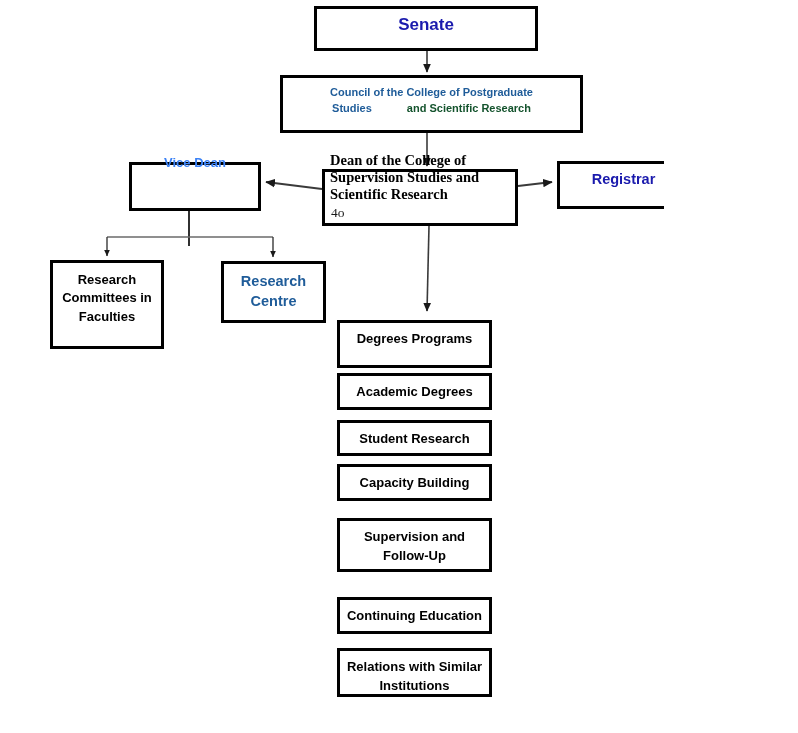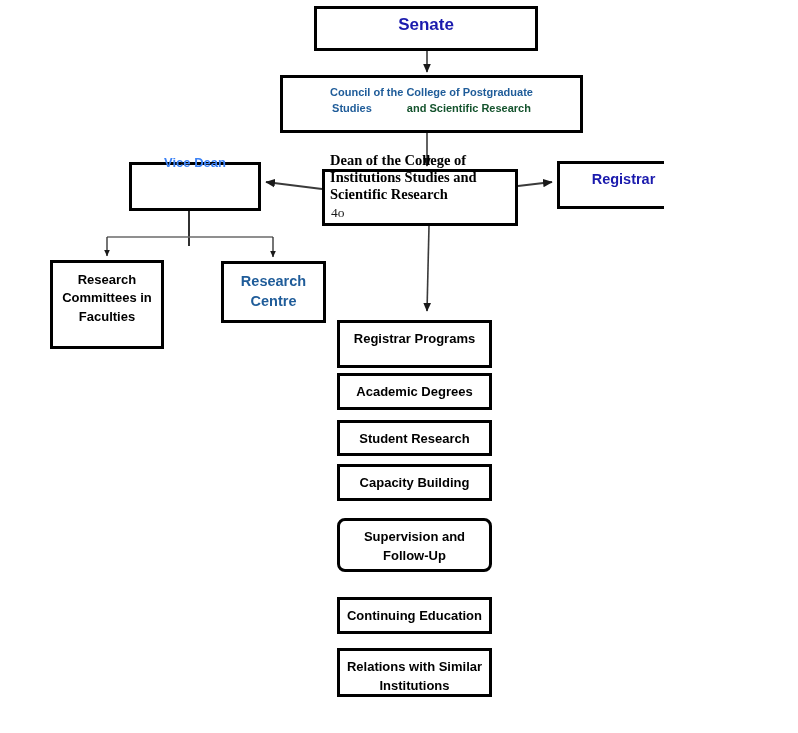--- a/index.html
+++ b/index.html
@@ -160,21 +160,21 @@
   }
   .fn-box .box-label {
     top: 7px;
     font-size: 13px;
     line-height: 1.45;
   }
   #fn-0 { top: 320px; height: 48px; }
   #fn-1 { top: 373px; height: 37px; }
   #fn-2 { top: 420px; height: 36px; }
   #fn-3 { top: 464px; height: 37px; }
-  #fn-4 { top: 518px; height: 54px; border-radius: 8px; }
+  #fn-4 { top: 518px; height: 54px; }
   #fn-5 { top: 597px; height: 37px; }
   #fn-6 { top: 648px; height: 49px; }
 
   
   #wires {
     position: absolute;
     left: 0;
     top: 0;
     width: 798px;
     height: 733px;
@@ -223,41 +223,41 @@
   <div class="box" id="box-council">
     <div class="box-label"><span>Council of the College of Postgraduate
 Studies</span><span class="plain"> and Scientific Research</span></div>
   </div>
 
   <div class="box" id="box-vicedean"></div>
   <div id="lbl-vicedean">Vice Dean</div>
 
   <div class="box" id="box-dean"></div>
   <div id="lbl-dean">Dean of the College of
-Institutions Studies and
+Supervision Studies and
 Scientific Research</div>
   <div id="lbl-dean-sub">4o</div>
 
   <div class="box" id="box-registrar">
     <div class="box-label">Registrar</div>
   </div>
 
   <div class="box" id="box-committees">
     <div class="box-label">Research
 Committees in
 Faculties</div>
   </div>
 
   <div class="box" id="box-centre">
     <div class="box-label">Research
 Centre</div>
   </div>
 
   <div class="box fn-box" id="fn-0">
-    <div class="box-label">Registrar Programs</div>
+    <div class="box-label">Degrees Programs</div>
   </div>
   <div class="box fn-box" id="fn-1">
     <div class="box-label">Academic Degrees</div>
   </div>
   <div class="box fn-box" id="fn-3">
     <div class="box-label">Capacity Building</div>
   </div>
   <div class="box fn-box" id="fn-2">
     <div class="box-label">Student Research</div>
   </div>

